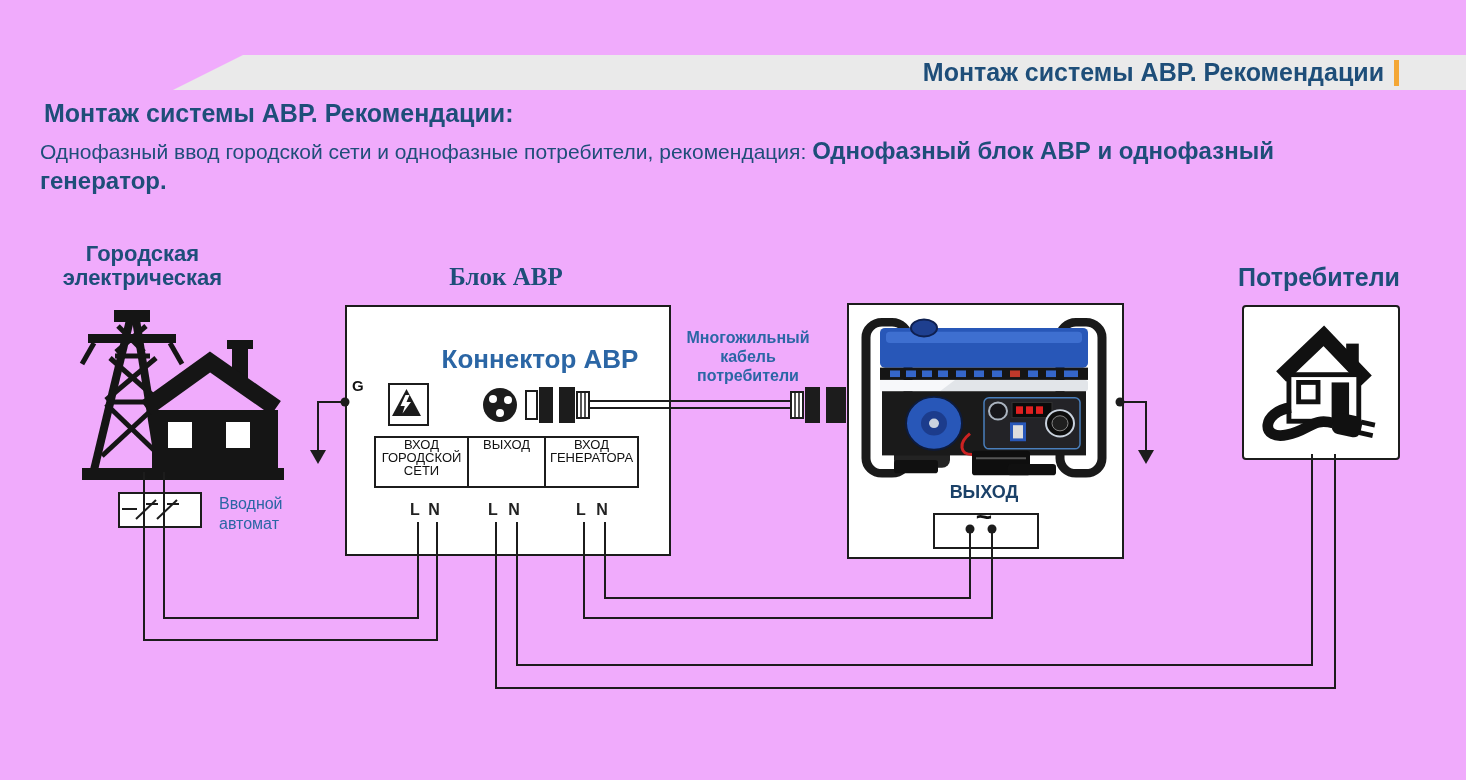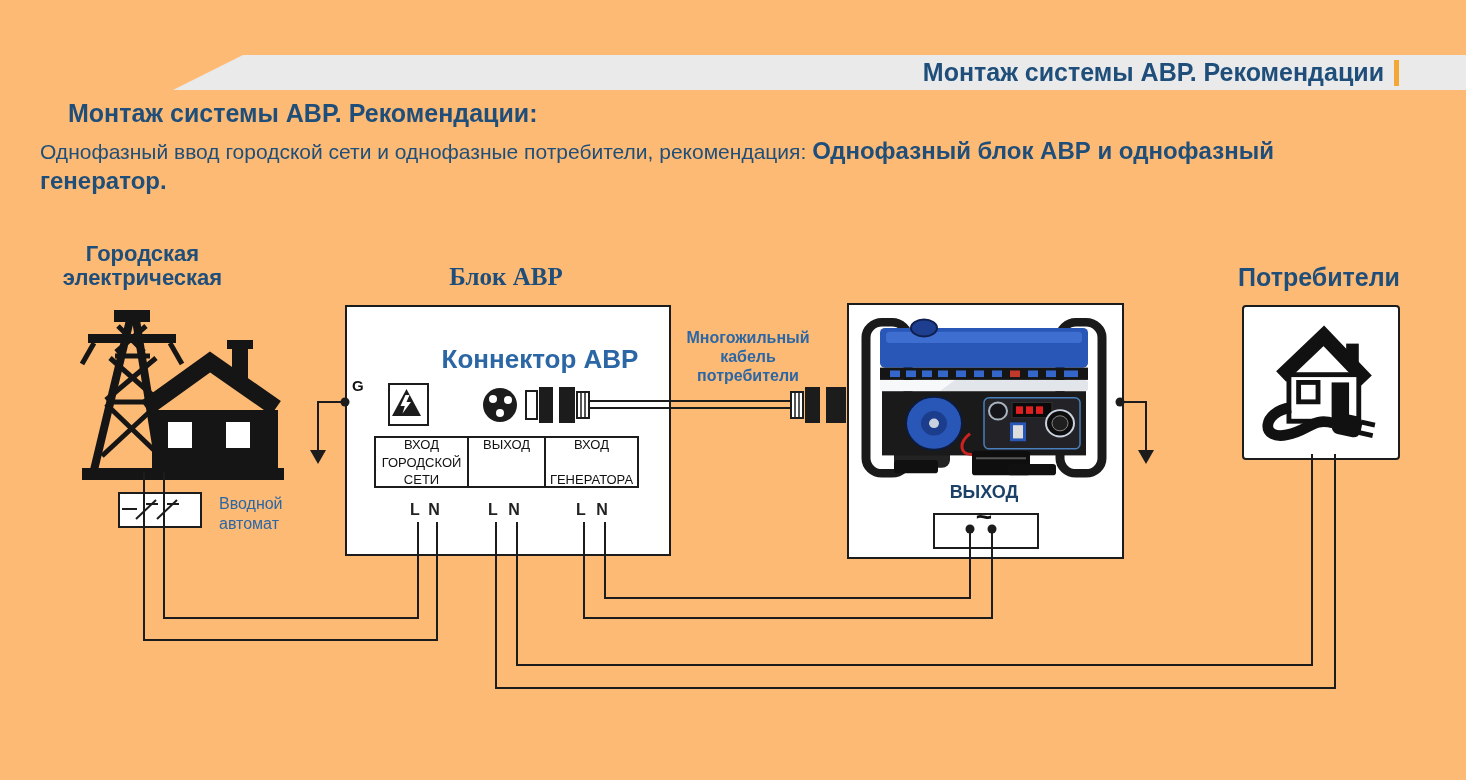--- a/index.html
+++ b/index.html
@@ -1,48 +1,48 @@
 <!DOCTYPE html>
 <html lang="ru"><head>
 <meta charset="utf-8">
 <style>
   html,body{margin:0;padding:0;background:#ffffff;}
-  .slide{position:relative;width:1466px;height:780px;background:#fdba74;overflow:hidden;
+  .slide{position:relative;width:1466px;height:780px;background:#f0abfc;overflow:hidden;
          font-family:"Liberation Sans", sans-serif;}
   .abs{position:absolute;}
   .c{text-align:center;font-weight:bold;}
 
   
   #band{left:173px;top:55px;width:1293px;height:35px;background:#EAEAEA;
         clip-path:polygon(70px 0,100% 0,100% 100%,0 100%);z-index:1;}
   #band-title{left:600px;top:58px;width:784px;text-align:right;font-size:25px;font-weight:bold;
               color:#1E4E79;z-index:3;}
   #band-accent{left:1394px;top:60px;width:5px;height:26px;background:#F4A735;z-index:3;}
 
   
-  #intro-heading{left:44px;top:99px;font-size:25px;font-weight:bold;color:#1E4E79;z-index:3;margin-left:24px;}
+  #intro-heading{left:44px;top:99px;font-size:25px;font-weight:bold;color:#1E4E79;z-index:3;}
   #intro-body{left:40px;top:136px;width:1380px;font-size:21px;color:#1E4E79;line-height:29px;z-index:3;}
   #intro-body .big{font-size:24px;font-weight:bold;}
 
   
   #city-title{left:35px;top:242px;width:215px;font-size:22px;font-weight:bold;color:#1E4E79;
               line-height:24px;z-index:3;}
   #city-icon{left:58px;top:300px;z-index:1;}
   #breaker-box{left:118px;top:492px;width:80px;height:32px;border:2px solid #1c1c1c;background:#fff;z-index:1;}
   #breaker-label{left:219px;top:494px;font-size:16px;color:#2B66A5;line-height:20px;z-index:3;}
 
   
   #avr-box{left:345px;top:305px;width:322px;height:247px;border:2px solid #1c1c1c;background:#fff;z-index:1;}
   #avr-title{left:345px;top:263px;width:322px;font-size:25px;font-weight:bold;color:#1E4E79;z-index:3;font-family:Liberation Serif, serif;}
   #g-label{left:352px;top:377px;font-size:15px;font-weight:bold;color:#111;z-index:3;}
   #warning-box{left:388px;top:383px;width:37px;height:39px;border:2px solid #1c1c1c;background:#fff;z-index:1;}
   #connector-label{left:420px;top:344px;width:240px;font-size:26px;color:#2B66A5;z-index:3;}
   #terminal-strip{left:374px;top:436px;width:265px;height:52px;border:2px solid #1c1c1c;background:#fff;
                   display:grid;grid-template-columns:91px 79px 91px;z-index:1;box-sizing:border-box;}
-  .tcell{display:flex;flex-direction:column;align-items:center;justify-content:space-between;
+  .tcell{display:flex;flex-direction:column;align-items:center;justify-content:flex-start;
          font-size:13px;line-height:13px;color:#111;}
   .tcell.mid{border-left:2px solid #1c1c1c;border-right:2px solid #1c1c1c;}
   .ln{width:20px;text-align:center;font-size:16px;font-weight:bold;color:#222;top:501px;z-index:3;}
   #ln1l{left:405px;} #ln1n{left:424px;}
   #ln2l{left:483px;} #ln2n{left:504px;}
   #ln3l{left:571px;} #ln3n{left:592px;}
 
   
   #cable-label{left:683px;top:328px;width:130px;font-size:16px;color:#2B66A5;line-height:19px;z-index:3;}
 

